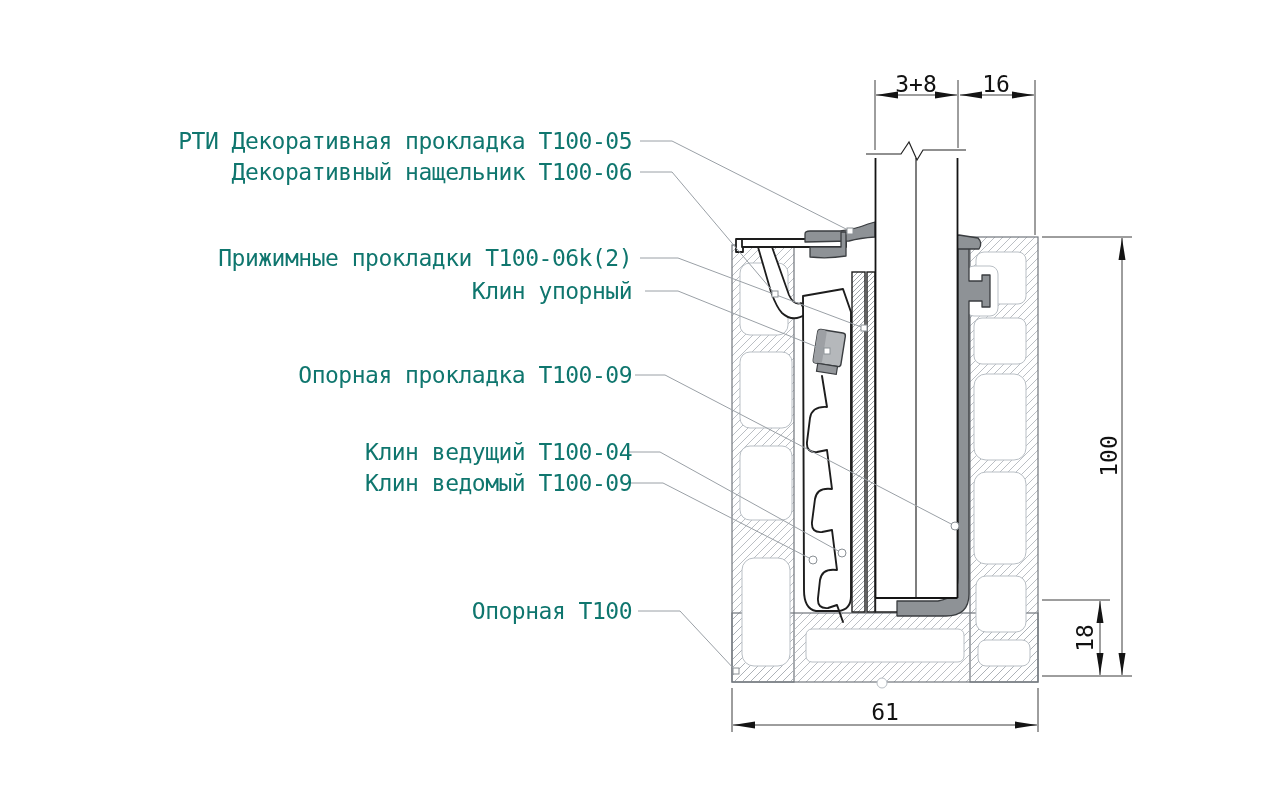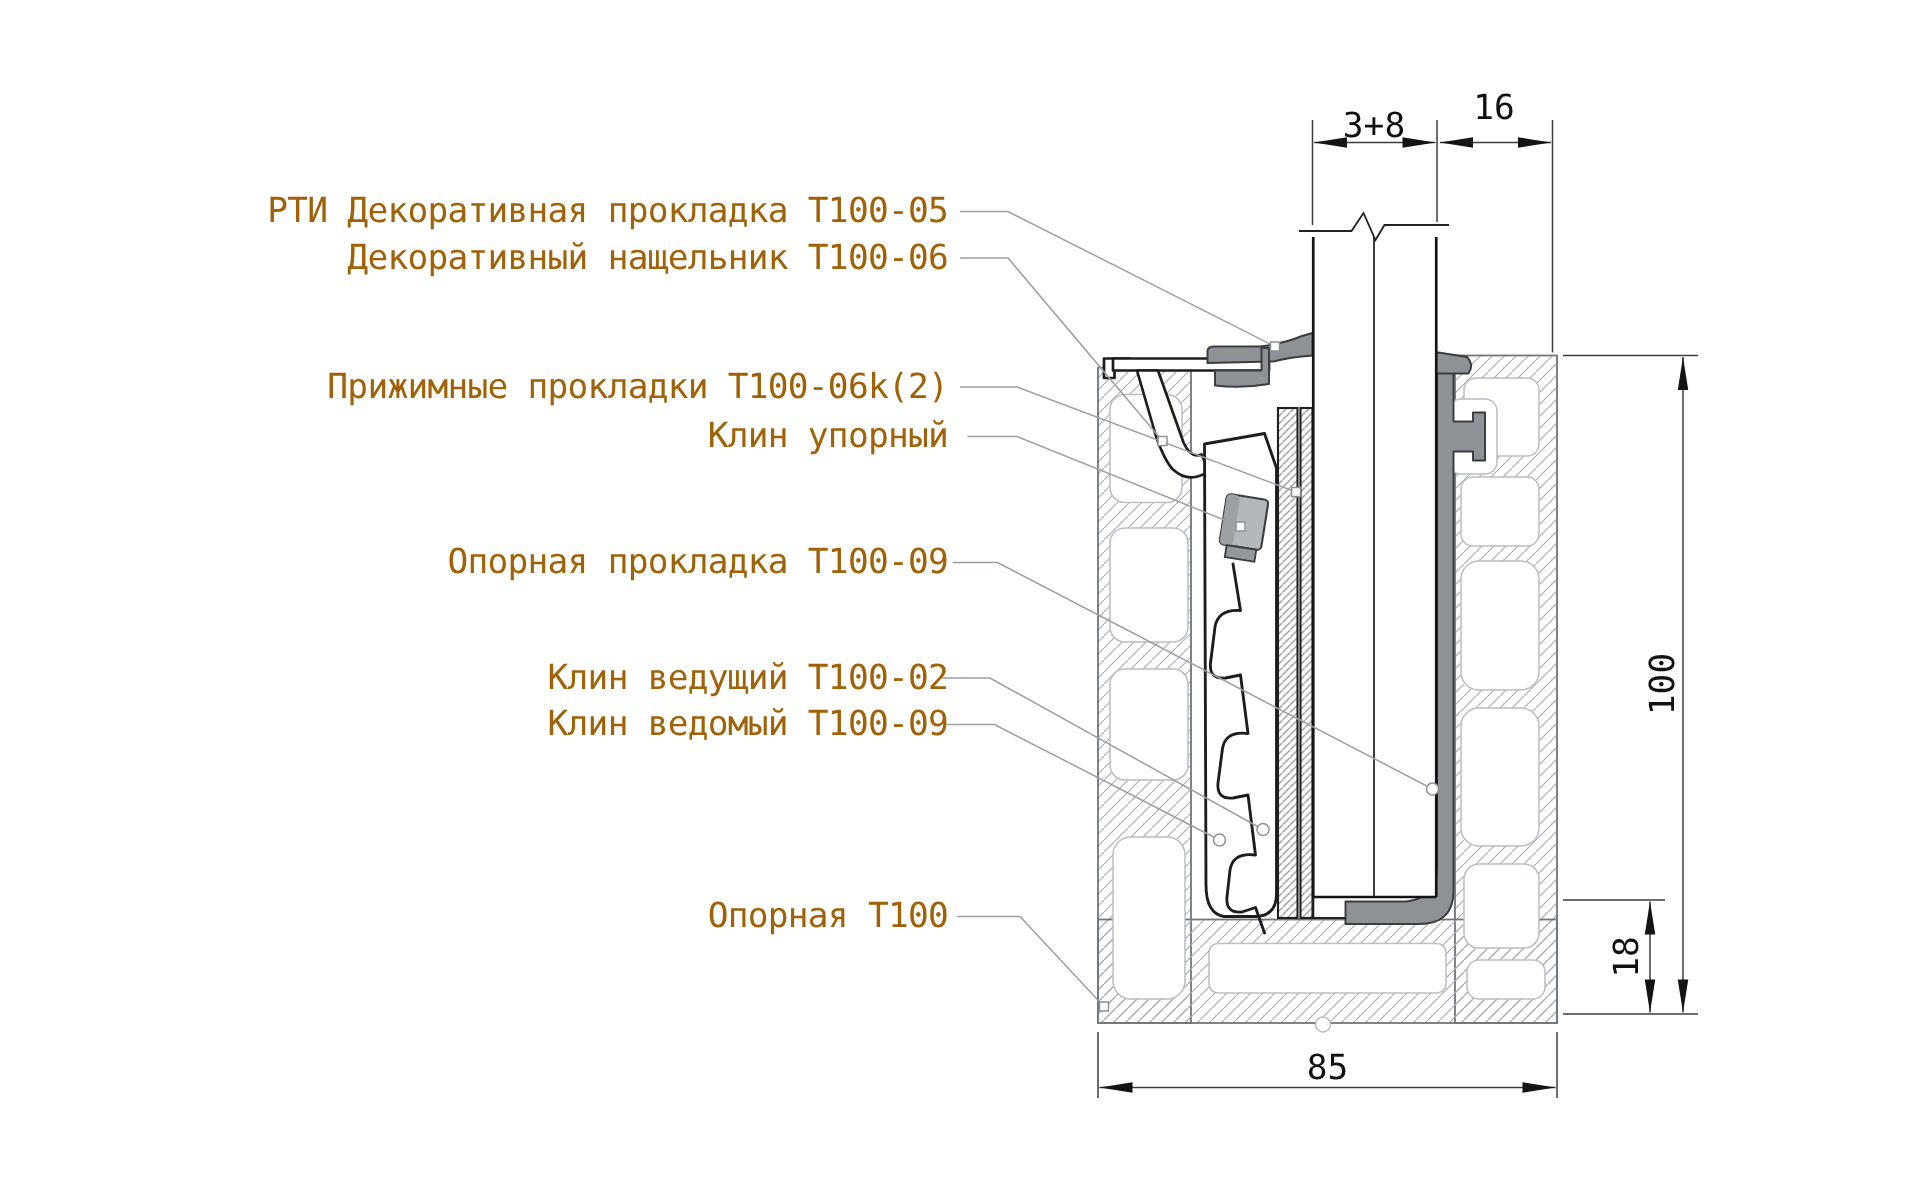--- a/index.html
+++ b/index.html
@@ -1,20 +1,20 @@
 <!DOCTYPE html>
 <html><head>
 <meta charset="utf-8">
 <style>
   html,body{margin:0;padding:0;background:#ffffff;}
   .stage{position:relative;width:1280px;height:799px;background:#fff;overflow:hidden;
          font-family:"DejaVu Sans Mono", monospace;}
   .stage svg{position:absolute;left:0;top:0;}
   .lbl{position:absolute;right:648px;height:30px;line-height:30px;white-space:nowrap;
-       text-align:right;font-size:23px;color:#a16207;letter-spacing:-0.5px;}
+       text-align:right;font-size:23px;color:#0f766e;letter-spacing:-0.5px;}
   .dim{position:absolute;white-space:nowrap;font-size:23px;color:#111;
        transform:translate(-50%,-50%);}
   .dim.vert{transform:translate(-50%,-50%) rotate(-90deg);}
 </style>
 </head>
 <body>
 
 <div class="stage">
 
 <svg width="1280" height="799" viewBox="0 0 1280 799">
@@ -141,26 +141,26 @@
     <circle cx="813" cy="560" r="4"></circle>
   </g>
 </svg>
 
 <div>
   <div class="lbl" style="top:126px">РТИ Декоративная прокладка Т100-05</div>
   <div class="lbl" style="top:157px">Декоративный нащельник Т100-06</div>
   <div class="lbl" style="top:243px">Прижимные прокладки Т100-06k(2)</div>
   <div class="lbl" style="top:276px">Клин упорный</div>
   <div class="lbl" style="top:360px">Опорная прокладка Т100-09</div>
-  <div class="lbl" style="top:437px">Клин ведущий Т100-02</div>
+  <div class="lbl" style="top:437px">Клин ведущий Т100-04</div>
   <div class="lbl" style="top:468px">Клин ведомый Т100-09</div>
   <div class="lbl" style="top:596px">Опорная Т100</div>
 </div>
 
 <div>
   <div class="dim" style="left:916px;top:84px">3+8</div>
-  <div class="dim" style="left:996px;top:72px">16</div>
+  <div class="dim" style="left:996px;top:84px">16</div>
   <div class="dim vert" style="left:1109px;top:456px">100</div>
   <div class="dim vert" style="left:1085px;top:638px">18</div>
-  <div class="dim" style="left:885px;top:712px">85</div>
+  <div class="dim" style="left:885px;top:712px">61</div>
 </div>
 
 </div>
 
 </body></html>

